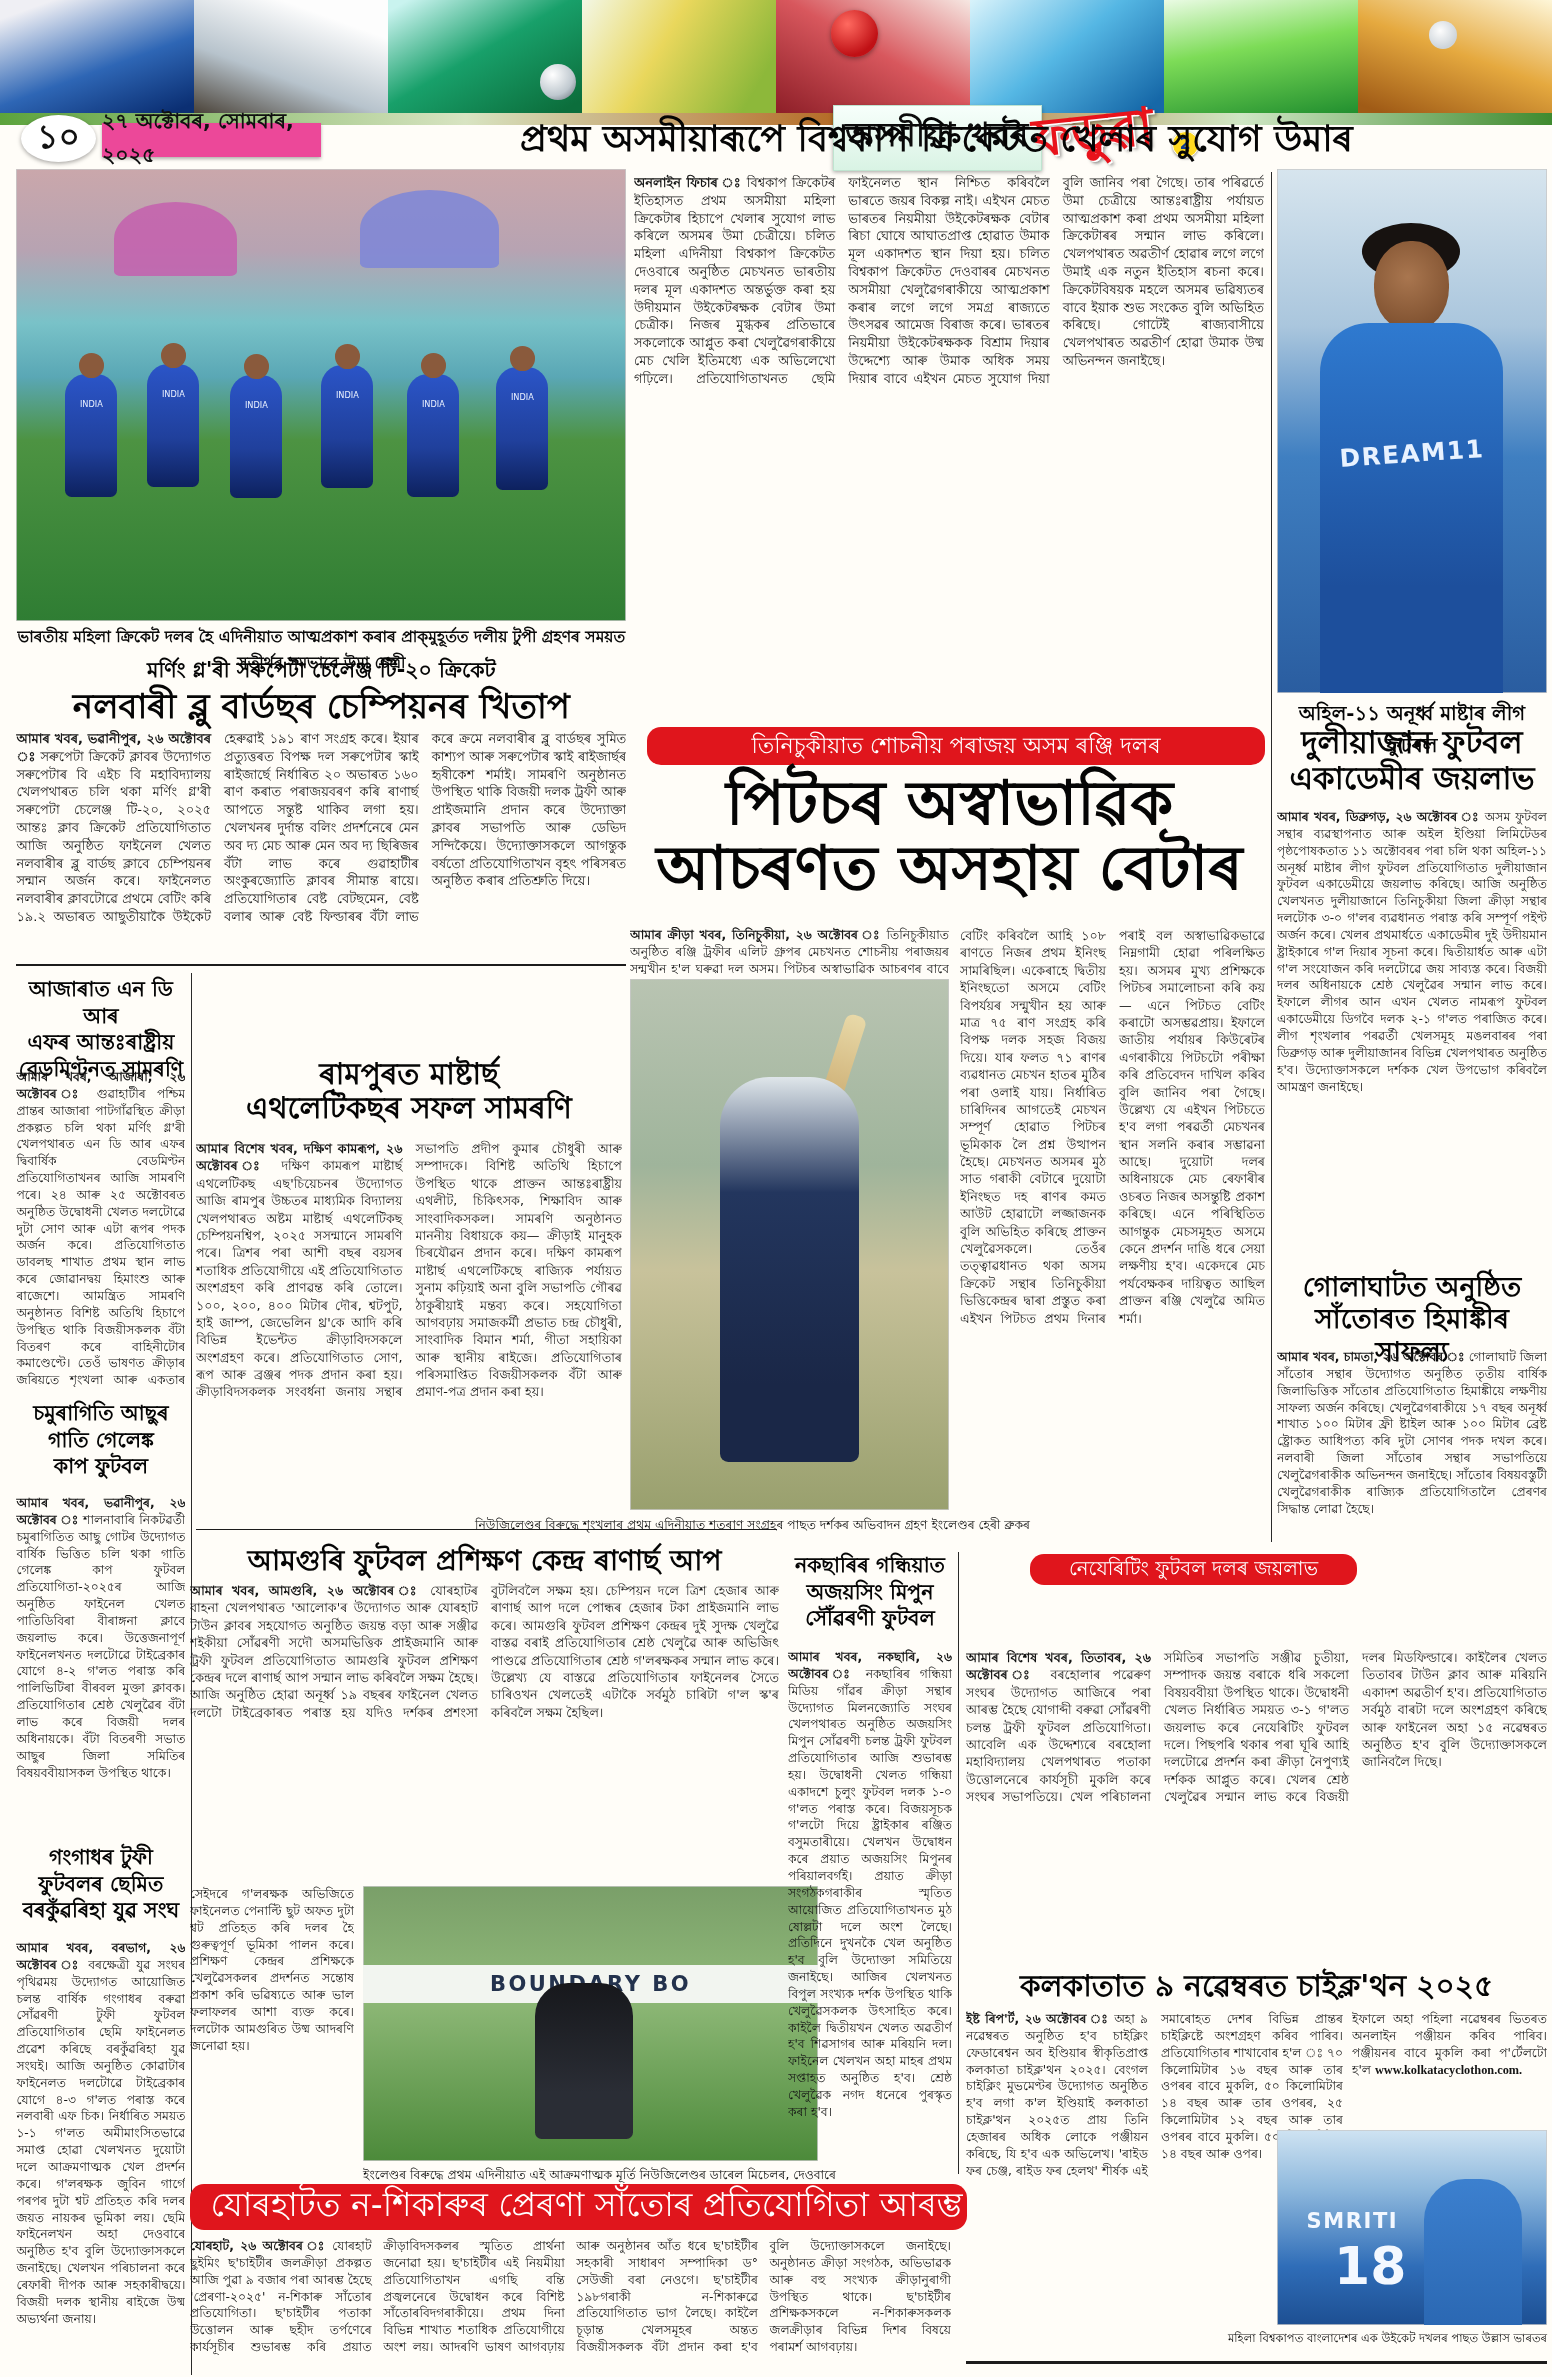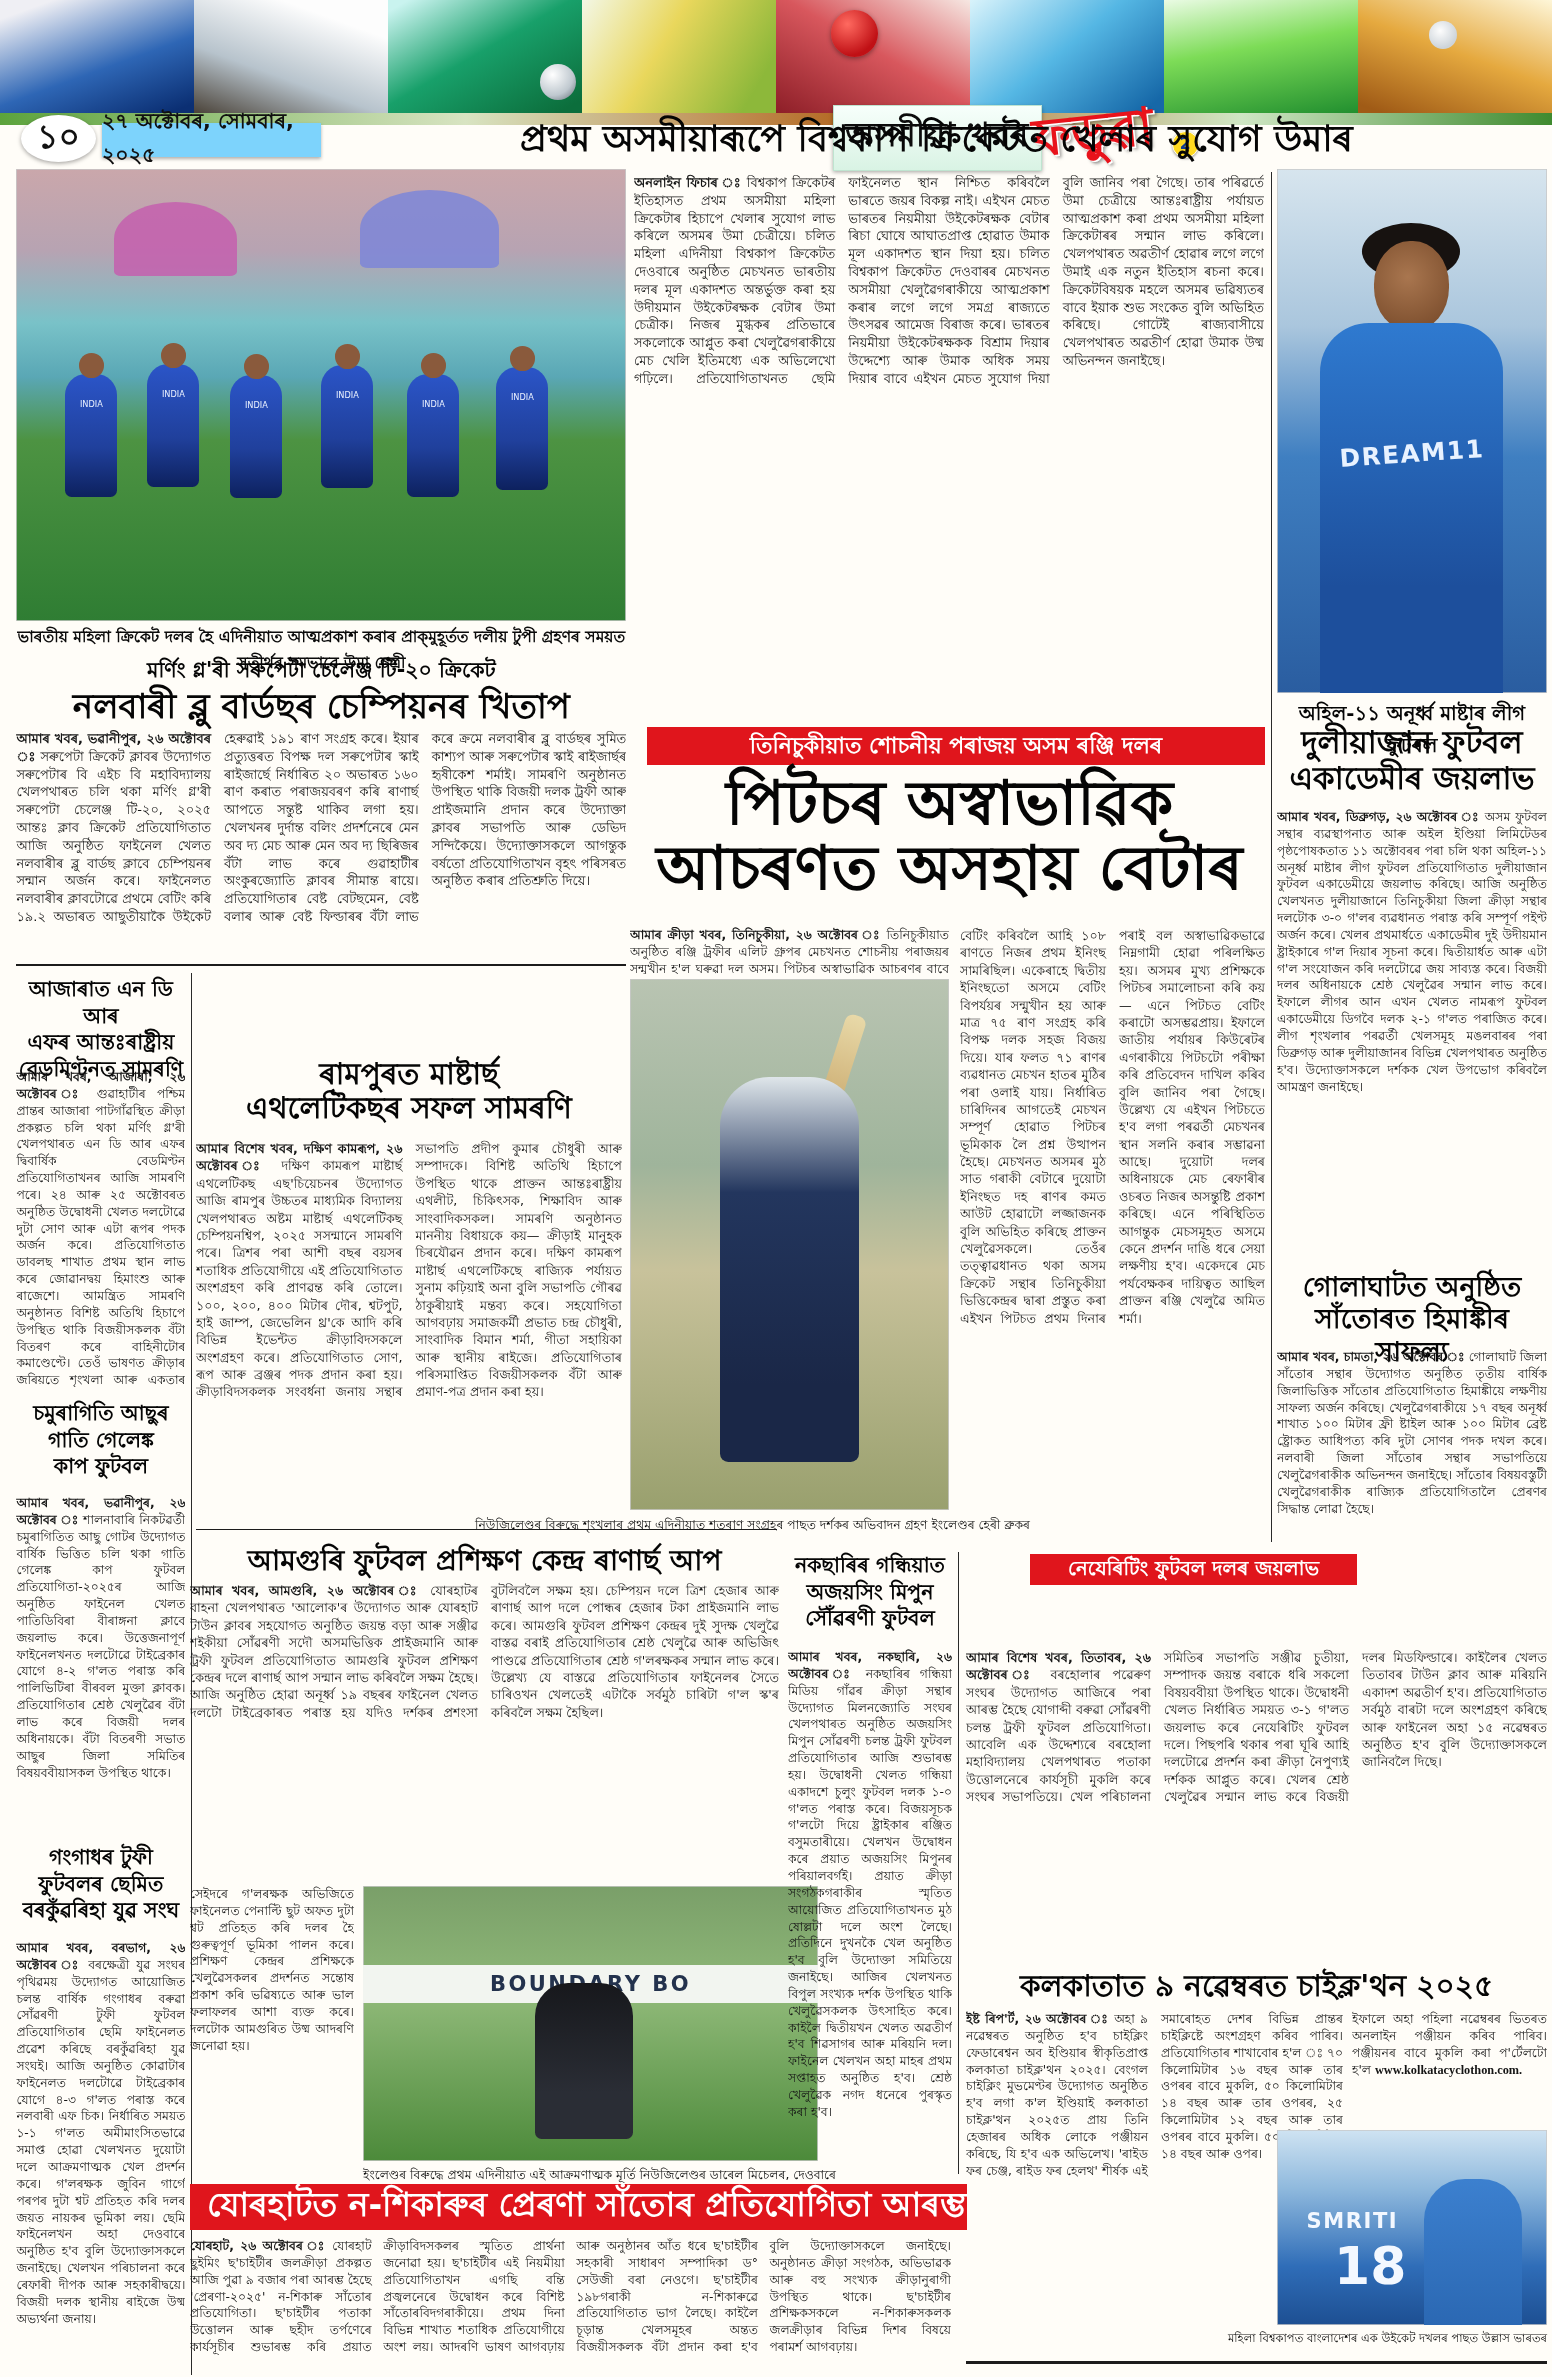--- a/index.html
+++ b/index.html
@@ -23,32 +23,32 @@
   .shuttle{left:1429px;top:21px;width:28px;height:28px;background:radial-gradient(circle at 40% 35%,#fdfdfd,#cdd4da 70%);}
   .grass-strip{left:0;top:113px;width:1552px;height:11.5px;background:linear-gradient(90deg,#5ca33c,#d8e4c2 30%,#b3651f 55%,#cfe6c4 80%,#3f8a2f);}
   .masthead-box{left:833px;top:105px;background:linear-gradient(180deg,#f7fffb,#d9f3e4);padding:3.3px 11.5px 4.9px;border:0.8px solid #bfe4d0;
                 font-size:33px;font-weight:bold;color:#0c0c0c;letter-spacing:0.8px;box-shadow:0 1.6px 4.1px rgba(0,0,0,.35);text-align:center;}
   .masthead-accent{left:1033px;top:92px;font-size:52px;font-weight:bold;color:#e8131b;transform:rotate(-6deg);
                    text-shadow:1.6px 1.6px 0 #ffffff,3.3px 3.3px 3.3px rgba(0,0,0,.35);}
   .badge2{left:1172px;top:131px;width:24.6px;height:24.6px;border-radius:50%;background:#ffd920;color:#123a8f;font-size:15.6px;font-weight:bold;
           display:flex;align-items:center;justify-content:center;border:1.6px solid #fff;box-shadow:0 0.8px 2.5px rgba(0,0,0,.4);}
   .pagenum{left:21px;top:115px;width:75px;height:47px;background:#fff;border-radius:50%;display:flex;align-items:center;justify-content:center;
            font-size:33px;font-weight:bold;box-shadow:0 1.6px 4.1px rgba(0,0,0,.35);}
-  .datebar{left:102px;top:123px;width:219px;height:34px;background:#7dd3fc;display:flex;align-items:center;justify-content:center;
+  .datebar{left:102px;top:123px;width:219px;height:34px;background:#ec4899;display:flex;align-items:center;justify-content:center;
            font-size:20.5px;font-weight:bold;box-shadow:0 1.6px 3.3px rgba(0,0,0,.3);}
   
   .hl{font-weight:bold;text-align:center;color:#050505;}
   .lead-hl{left:326px;top:120px;width:1221px;font-size:36px;line-height:1.05;}
   .body{font-size:13px;line-height:1.37;text-align:justify;color:#151515;overflow:hidden;}
   .dateline{font-weight:bold;}
   .cols2{column-count:2;column-gap:13px;}
   .cols3{column-count:3;column-gap:13px;}
   .cols4{column-count:4;column-gap:11.5px;}
   .caption{font-weight:bold;text-align:center;color:#0a0a0a;}
-  .kicker-red{background:#e0151c;color:#fff;font-weight:bold;text-align:center;display:flex;align-items:center;justify-content:center;}
+  .kicker-red{background:#e0151c;color:#fff;font-weight:normal;text-align:center;display:flex;align-items:center;justify-content:center;border-radius:14px;}
   .rule-h{background:#1c1c1c;height:1.6px;}
   .rule-v{background:#2a2a2a;width:1.6px;}
   
   .photo{overflow:hidden;box-shadow:0 0 0 0.8px #c9c9c9 inset;}
   .team-photo{background:linear-gradient(180deg,#caa7ab 0%,#b7a3b2 18%,#79c2c8 34%,#5aa7b5 46%,#4d9342 60%,#2f7d33 100%);}
   .umbrella{position:absolute;border-radius:50% 50% 6% 6%;opacity:.85;}
   .player{position:absolute;width:52px;height:123px;background:linear-gradient(180deg,#2b55c8 0%,#20409c 60%,#0d215e 100%);border-radius:21px 21px 6.5px 6.5px;}
   .player:before{content:"";position:absolute;left:14px;top:-21px;width:24.6px;height:24.6px;border-radius:50%;background:#8a5a3c;}
   .player:after{content:"INDIA";position:absolute;left:0;right:0;top:24.6px;text-align:center;font-size:8.2px;color:#eaf1ff;}
   .uma-photo{background:linear-gradient(180deg,#d7e5ee 0%,#aac6dd 30%,#3f7fc1 55%,#2a5da0 100%);}

